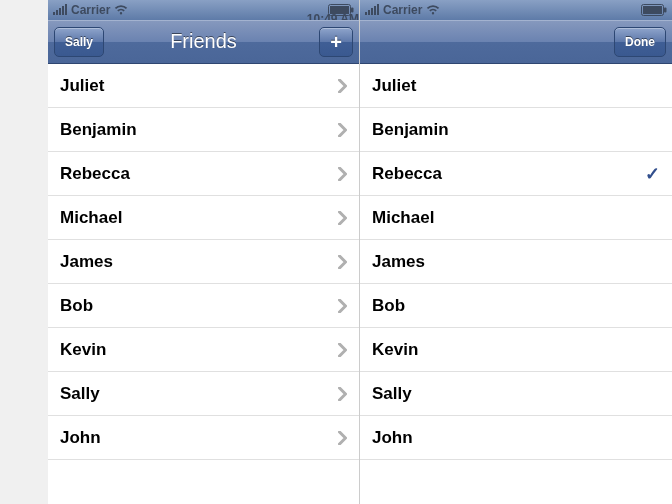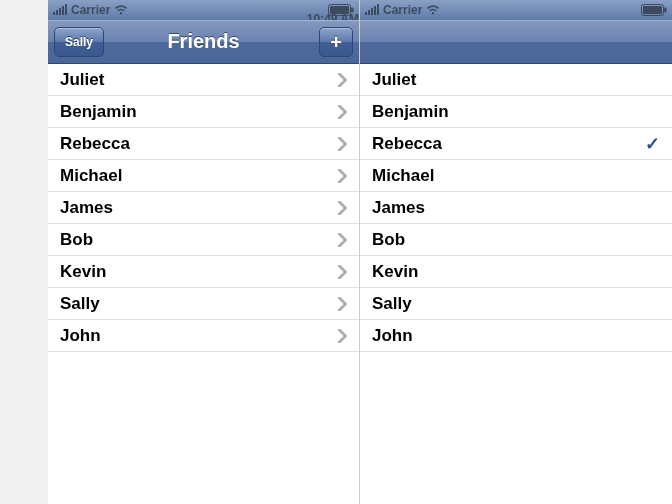--- a/index.html
+++ b/index.html
@@ -32,42 +32,42 @@
   .battery-icon svg { display:block; }
 
   
   .navbar {
     height: 44px;
     background: linear-gradient(to bottom, #b6c3db 0%, #8598bd 3%, #6b83b1 50%, #4e6a9c 51%, #4a6698 100%);
     border-bottom: 1px solid #2f4671;
     display:flex; align-items:center; justify-content:center; position:relative;
   }
   .nav-title {
-    color:#fff; font-size:20px; font-weight:bold;
+    color:#fff; font-size:20px; font-weight:normal;
     text-shadow: 0 -1px 0 rgba(0,0,0,0.5);
   }
   .nav-btn {
     position:absolute; top:7px; height:30px;
     background: linear-gradient(to bottom, #8ea4cb 0%, #5d78aa 50%, #3f5e95 51%, #3a5990 100%);
     border:1px solid #2d4773; border-radius:5px;
     box-shadow: inset 0 1px 0 rgba(255,255,255,0.3);
     color:#fff; font-size:12px; font-weight:bold;
     text-shadow:0 -1px 0 rgba(0,0,0,0.5);
     display:flex; align-items:center; justify-content:center;
     padding: 0 10px; min-width:30px;
     cursor:pointer;
   }
   .nav-btn.left { left:6px; }
   .nav-btn.right { right:6px; }
   .plus-glyph { font-size:20px; line-height:20px; font-weight:bold; }
 
   
   .tableview { flex:1; overflow:hidden; background:#fff; }
   .row {
-    height:32px; border-bottom:1px solid #e0e0e0;
+    height:44px; border-bottom:1px solid #e0e0e0;
     display:flex; align-items:center; justify-content:space-between;
     padding:0 12px;
     font-size:17px; font-weight:bold; color:#000;
   }
   .row-left { pointer-events:none; }
   .chevron {
     color:#b0b0b0; pointer-events:none;
   }
   .chevron svg { display:block; }
   .checkmark { color:#324f8d; font-size:18px; font-weight:bold; pointer-events:none; }
@@ -209,20 +209,23 @@
           <span class="battery-icon">
             <svg width="26" height="12" viewBox="0 0 26 12">
               <rect x="0.5" y="0.5" width="22" height="11" rx="2" ry="2" fill="none" stroke="#3d4a5f" stroke-width="1"></rect>
               <rect x="2" y="2" width="19" height="8" fill="#3d4a5f"></rect>
               <rect x="23" y="3.5" width="2.5" height="5" rx="1" fill="#3d4a5f"></rect>
             </svg>
           </span>
         </div>
       </div>
       <div class="navbar">
+        <div class="nav-btn right">
+          <span>Done</span>
+        </div>
       </div>
       <div class="tableview">
         <div class="row">
           <span class="row-left">Juliet</span>
         </div>
         <div class="row">
           <span class="row-left">Benjamin</span>
         </div>
         <div class="row">
           <span class="row-left">Rebecca</span>

